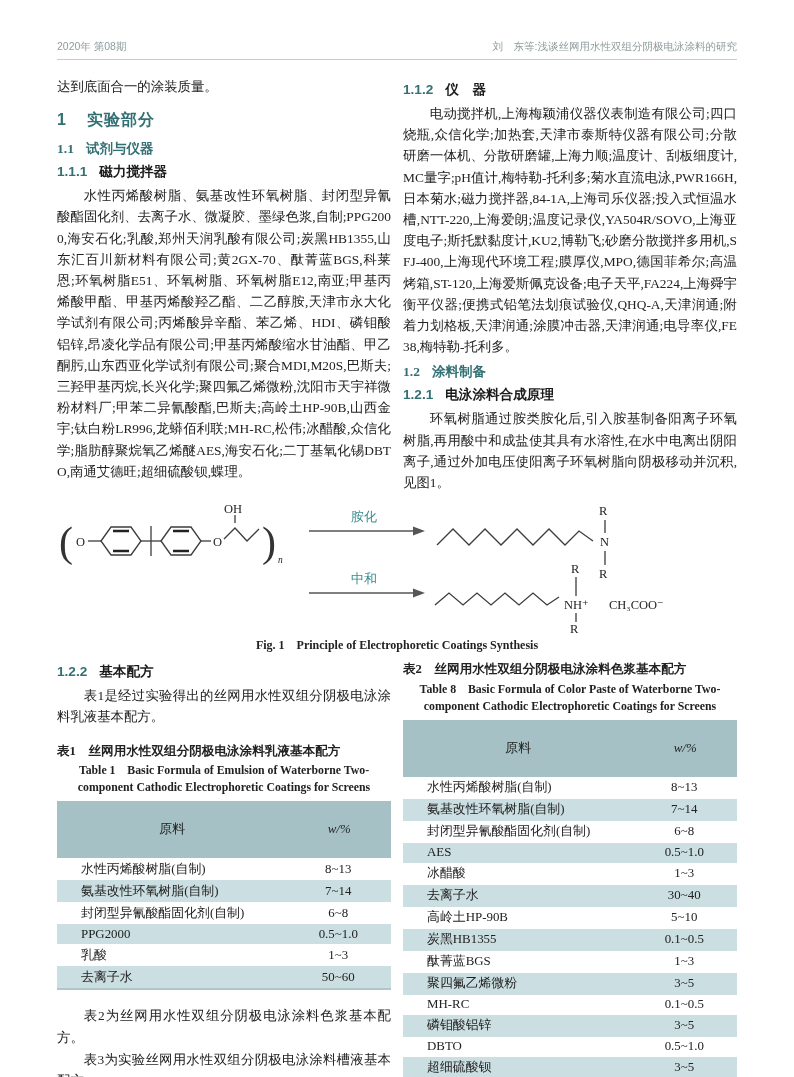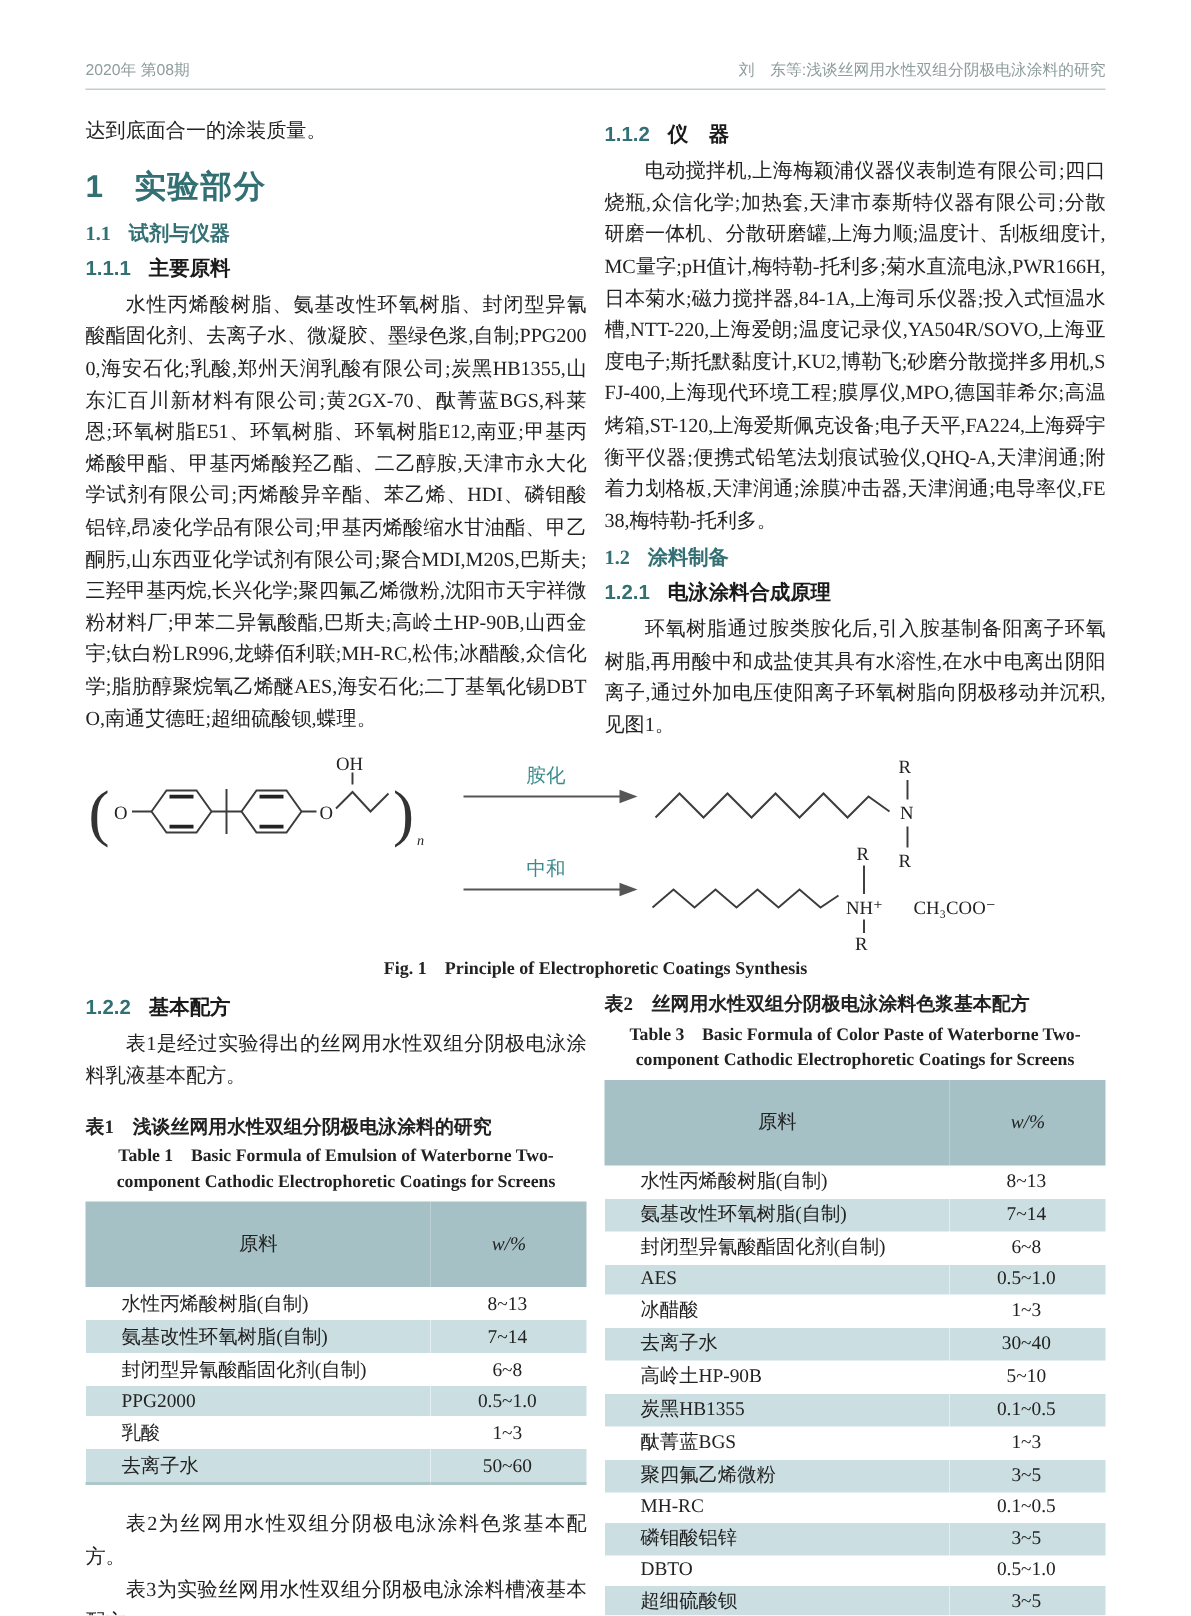--- a/index.html
+++ b/index.html
@@ -24,21 +24,21 @@
     font-family:"Liberation Sans","DejaVu Sans",sans-serif;
     font-size:10.5px;color:#8e9c9c;padding-bottom:5px;border-bottom:1px solid var(--rule);
   }
   
   .columns{display:flex;gap:12px}
   .col{width:334px;flex:0 0 334px;min-width:0}
   .columns.top{margin-top:16px}
   p.body{margin:0;font-size:13.4px;line-height:21.2px;text-align:justify;text-indent:2em;word-break:break-all}
   p.body.noindent{text-indent:0}
   p.spaced{margin-top:1px}
-  h1.s1{font-family:"Liberation Sans","DejaVu Sans",sans-serif;color:var(--teal);font-size:21px;font-weight:bold;margin:13px 0 9px;letter-spacing:1px}
+  h1.s1{font-family:"Liberation Sans","DejaVu Sans",sans-serif;color:var(--teal);font-size:16px;font-weight:bold;margin:13px 0 9px;letter-spacing:1px}
   h1.s1 .num{margin-right:20px}
   h2.s2{font-family:Liberation Serif, serif;color:var(--teal);font-size:13.5px;font-weight:bold;margin:6px 0 5px}
   h2.s2 .num{margin-right:12px}
   h3.s3{font-size:13.6px;font-weight:bold;margin:5px 0 4px;color:#1a1a1a}
   h3.s3 .num{color:var(--teal);font-family:"Liberation Sans","DejaVu Sans",sans-serif;margin-right:12px}
   
   figure.fig{margin:8px 0 4px;text-align:center}
   figure.fig svg{display:block}
   .fig-cap-zh{font-size:12.6px;font-weight:bold;margin-top:1px}
   .fig-cap-en{font-size:12px;font-weight:bold;margin-top:2px}
@@ -70,21 +70,21 @@
   <header class="page-head">
     <span>2020年 第08期</span>
     <span>刘　东等:浅谈丝网用水性双组分阴极电泳涂料的研究</span>
   </header>
 
   <div class="columns top">
     <div class="col">
       <p class="body noindent">达到底面合一的涂装质量。</p>
       <h1 class="s1"><span class="num">1</span><span>实验部分</span></h1>
       <h2 class="s2"><span class="num">1.1</span><span>试剂与仪器</span></h2>
-      <h3 class="s3"><span class="num">1.1.1</span><span>主要原料</span></h3>
+      <h3 class="s3"><span class="num">1.1.1</span><span>磁力搅拌器</span></h3>
       <p class="body">水性丙烯酸树脂、氨基改性环氧树脂、封闭型异氰酸酯固化剂、去离子水、微凝胶、墨绿色浆,自制;PPG2000,海安石化;乳酸,郑州天润乳酸有限公司;炭黑HB1355,山东汇百川新材料有限公司;黄2GX-70、酞菁蓝BGS,科莱恩;环氧树脂E51、环氧树脂、环氧树脂E12,南亚;甲基丙烯酸甲酯、甲基丙烯酸羟乙酯、二乙醇胺,天津市永大化学试剂有限公司;丙烯酸异辛酯、苯乙烯、HDI、磷钼酸铝锌,昂凌化学品有限公司;甲基丙烯酸缩水甘油酯、甲乙酮肟,山东西亚化学试剂有限公司;聚合MDI,M20S,巴斯夫;三羟甲基丙烷,长兴化学;聚四氟乙烯微粉,沈阳市天宇祥微粉材料厂;甲苯二异氰酸酯,巴斯夫;高岭土HP-90B,山西金宇;钛白粉LR996,龙蟒佰利联;MH-RC,松伟;冰醋酸,众信化学;脂肪醇聚烷氧乙烯醚AES,海安石化;二丁基氧化锡DBTO,南通艾德旺;超细硫酸钡,蝶理。</p>
     </div>
     <div class="col">
       <h3 class="s3"><span class="num">1.1.2</span><span>仪　器</span></h3>
       <p class="body">电动搅拌机,上海梅颖浦仪器仪表制造有限公司;四口烧瓶,众信化学;加热套,天津市泰斯特仪器有限公司;分散研磨一体机、分散研磨罐,上海力顺;温度计、刮板细度计,MC量字;pH值计,梅特勒-托利多;菊水直流电泳,PWR166H,日本菊水;磁力搅拌器,84-1A,上海司乐仪器;投入式恒温水槽,NTT-220,上海爱朗;温度记录仪,YA504R/SOVO,上海亚度电子;斯托默黏度计,KU2,博勒飞;砂磨分散搅拌多用机,SFJ-400,上海现代环境工程;膜厚仪,MPO,德国菲希尔;高温烤箱,ST-120,上海爱斯佩克设备;电子天平,FA224,上海舜宇衡平仪器;便携式铅笔法划痕试验仪,QHQ-A,天津润通;附着力划格板,天津润通;涂膜冲击器,天津润通;电导率仪,FE38,梅特勒-托利多。</p>
       <h2 class="s2"><span class="num">1.2</span><span>涂料制备</span></h2>
       <h3 class="s3"><span class="num">1.2.1</span><span>电泳涂料合成原理</span></h3>
       <p class="body">环氧树脂通过胺类胺化后,引入胺基制备阳离子环氧树脂,再用酸中和成盐使其具有水溶性,在水中电离出阴阳离子,通过外加电压使阳离子环氧树脂向阴极移动并沉积,见图1。</p>
     </div>
   </div>
@@ -147,21 +147,21 @@
     <figcaption>
       <div class="fig-cap-en">Fig. 1　Principle of Electrophoretic Coatings Synthesis</div>
     </figcaption>
   </figure>
 
   <div class="columns bottom">
     <div class="col">
       <h3 class="s3"><span class="num">1.2.2</span><span>基本配方</span></h3>
       <p class="body">表1是经过实验得出的丝网用水性双组分阴极电泳涂料乳液基本配方。</p>
       <div class="tbl-block">
-        <div class="tbl-title-zh">表1　浅谈丝网用水性双组分阴极电泳涂料的研究</div>
+        <div class="tbl-title-zh">表1　丝网用水性双组分阴极电泳涂料乳液基本配方</div>
         <div class="tbl-title-en">Table 1　Basic Formula of Emulsion of Waterborne Two-component Cathodic Electrophoretic Coatings for Screens</div>
         <table class="data">
           <thead>
               <tr>
                 <th>原料</th>
                 <th class="val">w/%</th>
               </tr>
             </thead>
           <tbody>
               <tr>
@@ -190,21 +190,21 @@
               </tr>
             </tbody>
         </table>
       </div>
       <p class="body" style="margin-top:15px">表2为丝网用水性双组分阴极电泳涂料色浆基本配方。</p>
       <p class="body spaced">表3为实验丝网用水性双组分阴极电泳涂料槽液基本配方。</p>
     </div>
     <div class="col">
       <div class="tbl-block" style="margin-top:2px">
         <div class="tbl-title-zh">表2　丝网用水性双组分阴极电泳涂料色浆基本配方</div>
-        <div class="tbl-title-en">Table 3　Basic Formula of Color Paste of Waterborne Two-component Cathodic Electrophoretic Coatings for Screens</div>
+        <div class="tbl-title-en">Table 8　Basic Formula of Color Paste of Waterborne Two-component Cathodic Electrophoretic Coatings for Screens</div>
         <table class="data">
           <thead>
               <tr>
                 <th>原料</th>
                 <th class="val">w/%</th>
               </tr>
             </thead>
           <tbody>
               <tr>
                 <td>水性丙烯酸树脂(自制)</td>

